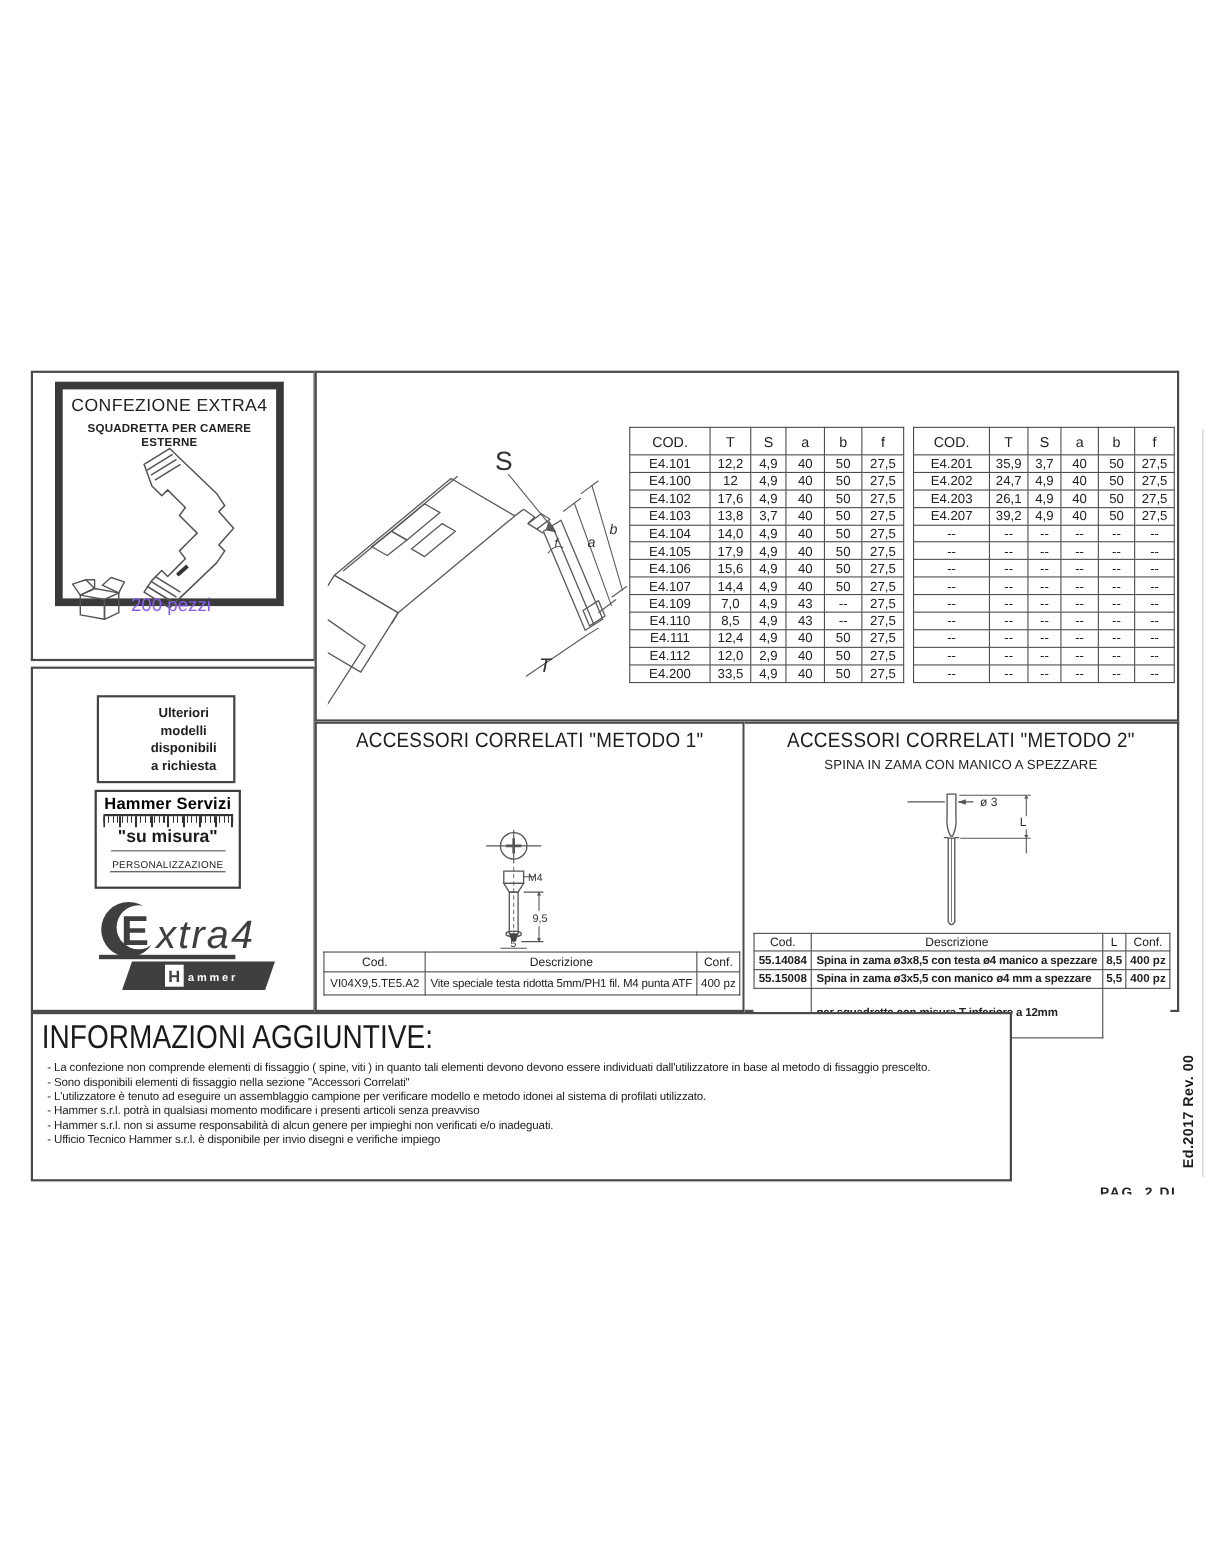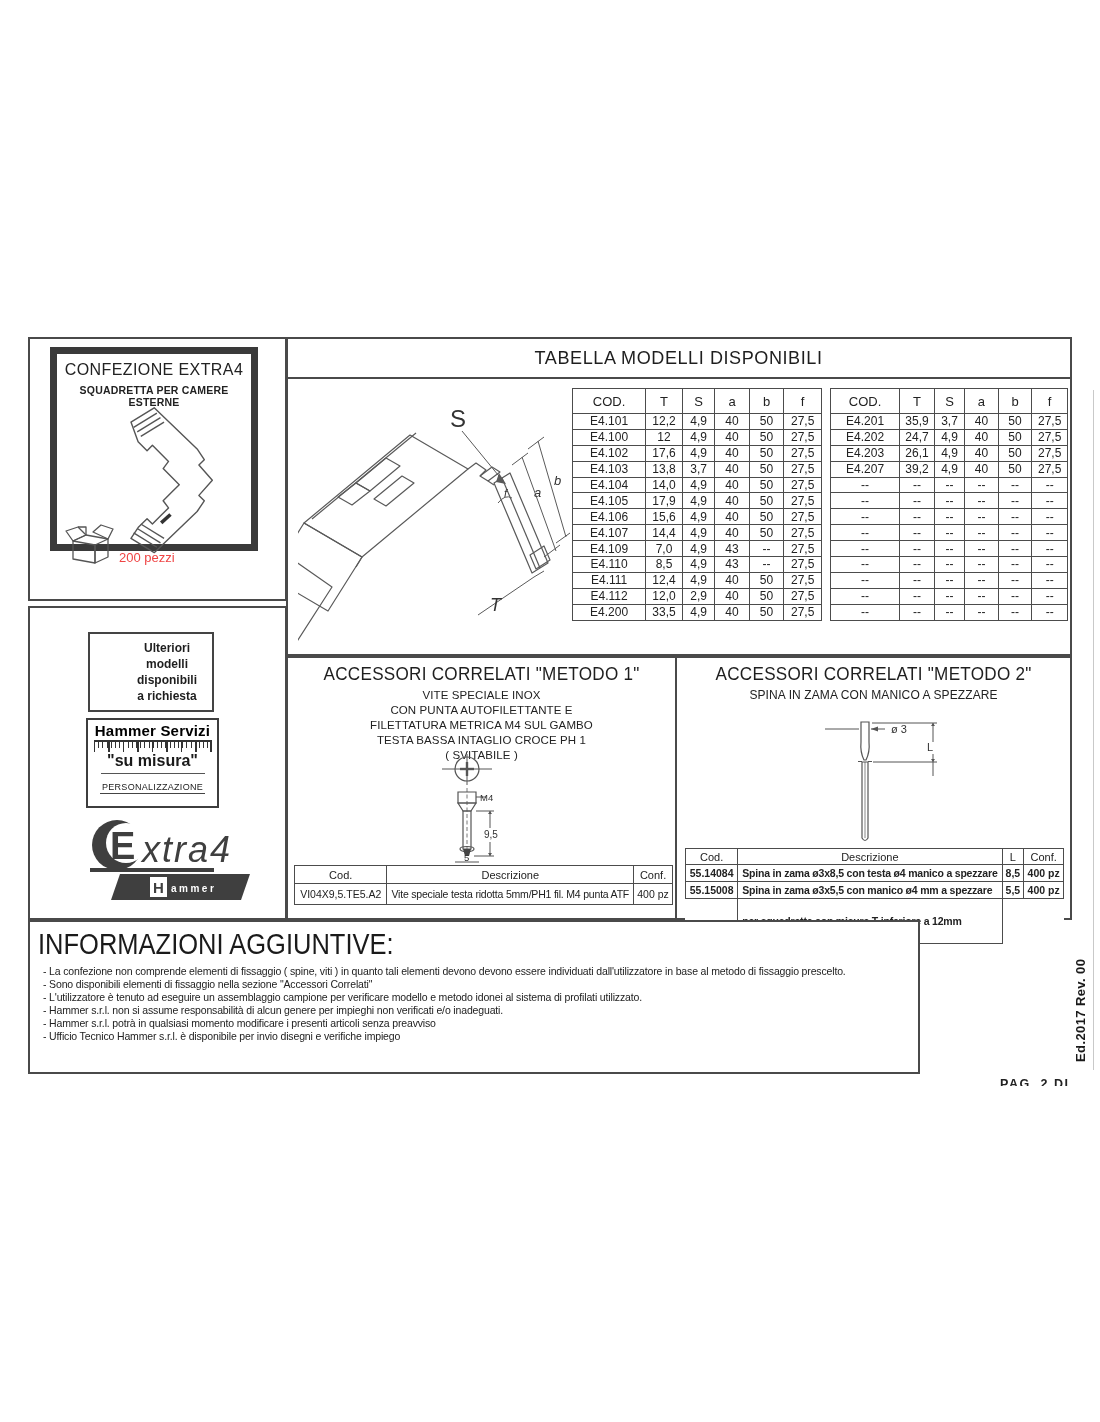--- a/index.html
+++ b/index.html
@@ -98,21 +98,21 @@
     </svg>
 
     <svg class="abs" style="left:6px; top:160px;" width="52" height="52" viewBox="0 0 52 50" fill="none" stroke="#555" stroke-width="1.3" stroke-linejoin="round">
       <polygon points="10,26 32,30 32,48 10,44"></polygon>
       <polygon points="32,30 45,24 45,42 32,48"></polygon>
       <polyline points="10,26 23,20 45,24"></polyline>
       <polygon points="10,26 3,16 15,12 23,20"></polygon>
       <polygon points="45,24 50,14 38,10 30,17"></polygon>
       <polyline points="23,20 23,12 15,12"></polyline>
     </svg>
-    <div class="abs" style="left:62px; top:196px; font-size:13px; color:#ef4444;">200 pezzi</div>
+    <div class="abs" style="left:62px; top:186px; font-size:17px; color:#8b5cf6;">200 pezzi</div>
   </div>
 </div>
 
 <div class="frame" style="left:28px; top:606px; width:259px; height:314px;">
   <div class="ulteriori-box preline">Ulteriori
 modelli disponibili
 a richiesta</div>
 
   <div class="servizi-box">
     <div class="servizi-title">Hammer Servizi</div>
@@ -129,23 +129,20 @@
     <text x="52" y="44" font-size="36" font-style="italic" letter-spacing="2" fill="#3f3f3f">xtra4</text>
     <rect x="0" y="50" width="124" height="4" fill="#3f3f3f"></rect>
     <polygon points="30,56 160,56 151,82 21,82" fill="#3f3f3f"></polygon>
     <rect x="60" y="59" width="17" height="20" fill="#fff"></rect>
     <text x="63" y="75" font-size="15" font-weight="bold" fill="#3f3f3f">H</text>
     <text x="81" y="74" font-size="10" font-weight="bold" letter-spacing="2.5" fill="#fff">ammer</text>
   </svg>
 </div>
 
 <div class="frame" style="left:286px; top:337px; width:786px; height:319px;">
-  <div class="tabella-header">
-    <span class="tabella-title">TABELLA MODELLI DISPONIBILI</span>
-  </div>
 
   <svg class="abs" style="left:10px; top:66px;" width="272" height="242" viewBox="0 0 272 242" fill="none" stroke="#5a5a5a" stroke-width="1.2" stroke-linejoin="round">
     <polygon points="6,118 112,30 170,64 64,152"></polygon>
     <line x1="14" y1="114" x2="118" y2="28"></line>
     <polygon points="58,78 88,53 102,61 72,86"></polygon>
     <polygon points="76,94 104,71 116,78 88,101"></polygon>
     <polygon points="40,92 58,78 72,86 54,100"></polygon>
     <polygon points="6,118 64,152 30,206 -28,172"></polygon>
     <polygon points="-12,150 34,182 -2,238 -48,206"></polygon>
     <line x1="64" y1="152" x2="58" y2="162"></line>
@@ -429,25 +426,20 @@
           <td>--</td>
         </tr>
       </tbody>
     </table>
 </div>
 
 <div class="frame" style="left:286px; top:656px; width:391px; height:264px;">
   <div class="center" style="margin-top:5px;">
     <span class="metodo-title">ACCESSORI CORRELATI "METODO 1"</span>
   </div>
-  <div class="center metodo-sub preline" style="margin-top:3px;">VITE SPECIALE INOX
-CON PUNTA AUTOFILETTANTE E
-FILETTATURA METRICA M4 SUL GAMBO
-TESTA BASSA INTAGLIO CROCE PH 1
-( SVITABILE )</div>
 
   <svg class="abs" style="left:134px; top:96px;" width="120" height="110" viewBox="0 0 120 110" fill="none" stroke="#555" stroke-width="1.2">
     <circle cx="45" cy="15" r="12"></circle>
     <line x1="20" y1="15" x2="70" y2="15" stroke-width="1"></line>
     <line x1="45" y1="0" x2="45" y2="31" stroke-width="1"></line>
     <line x1="38" y1="15" x2="52" y2="15" stroke-width="2.4"></line>
     <line x1="45" y1="8" x2="45" y2="22" stroke-width="2.4"></line>
     <rect x="36" y="38" width="18" height="11"></rect>
     <polygon points="36,49 54,49 49,57 41,57"></polygon>
     <rect x="41" y="57" width="8" height="38"></rect>
@@ -560,21 +552,21 @@
       </tbody>
     </table>
 </div>
 
 <div class="frame" style="left:28px; top:920px; width:892px; height:154px;">
   <span class="info-title">INFORMAZIONI AGGIUNTIVE:</span>
   <div class="info-items">
       <div>- La confezione non comprende elementi di fissaggio ( spine, viti ) in quanto tali elementi devono devono essere individuati dall'utilizzatore in base al metodo di fissaggio prescelto.</div>
       <div>- Sono disponibili elementi di fissaggio nella sezione "Accessori Correlati"</div>
       <div>- L'utilizzatore è tenuto ad eseguire un assemblaggio campione per verificare modello e metodo idonei al sistema di profilati utilizzato.</div>
+      <div>- Hammer s.r.l. potrà in qualsiasi momento modificare i presenti articoli senza preavviso</div>
       <div>- Hammer s.r.l. non si assume responsabilità di alcun genere per impieghi non verificati e/o inadeguati.</div>
-      <div>- Hammer s.r.l. potrà in qualsiasi momento modificare i presenti articoli senza preavviso</div>
       <div>- Ufficio Tecnico Hammer s.r.l. è disponibile per invio disegni e verifiche impiego</div>
     </div>
 </div>
 
 <div class="edition">Ed.2017 Rev. 00</div>
 <div class="pagenum">PAG. 2 DI 2</div>
 <div class="page-edge"></div>
 
 </body></html>

